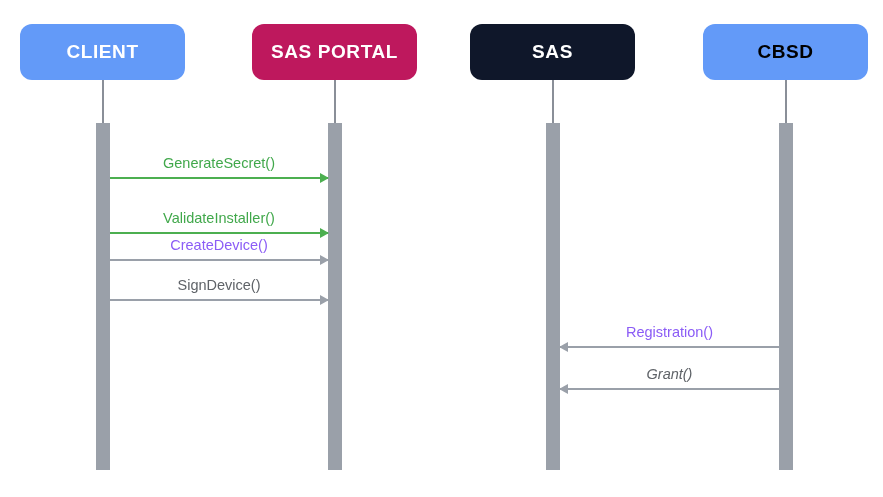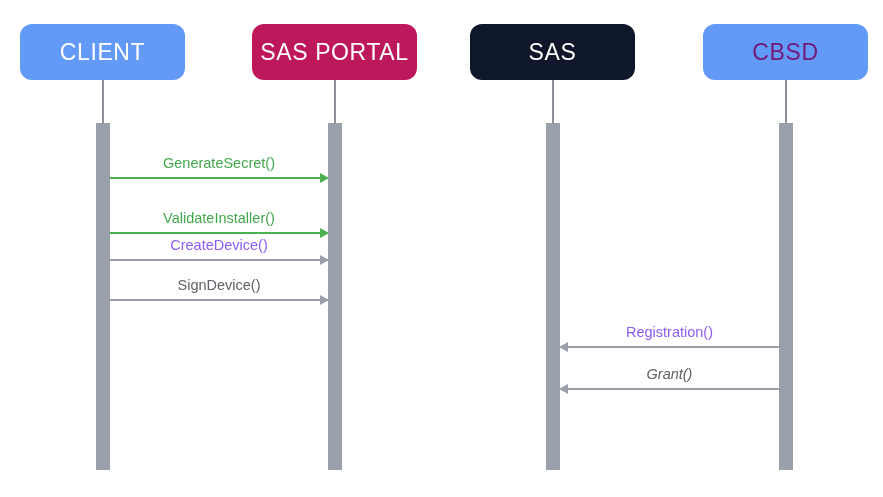--- a/index.html
+++ b/index.html
@@ -22,22 +22,22 @@
     width: 165px;
     height: 56px;
     border-radius: 12px;
     display: flex;
     align-items: center;
     justify-content: center;
     box-sizing: border-box;
   }
   .actor-label {
     color: #ffffff;
-    font-size: 23px;
-    font-weight: normal;
+    font-size: 19px;
+    font-weight: bold;
     letter-spacing: 0.6px;
     white-space: nowrap;
     font-family: "Liberation Sans", sans-serif;
   }
   .lifeline {
     position: absolute;
     width: 1.5px;
     background: #8a8f98;
   }
   .activation-bar {
@@ -136,16 +136,16 @@
       <div class="actor-box" style="left: 20px; top: 24px; background: rgb(99, 154, 248);">
         <span class="actor-label" style="color: rgb(255, 255, 255);">CLIENT</span>
       </div>
       <div class="actor-box" style="left: 252px; top: 24px; background: #be185d;">
         <span class="actor-label" style="color: rgb(255, 255, 255);">SAS PORTAL</span>
       </div>
       <div class="actor-box" style="left: 470px; top: 24px; background: #0f172a;">
         <span class="actor-label" style="color: rgb(255, 255, 255);">SAS</span>
       </div>
       <div class="actor-box" style="left: 703px; top: 24px; background: rgb(99, 154, 248);">
-        <span class="actor-label" style="color: #701a75;">CBSD</span>
+        <span class="actor-label" style="color: #000000;">CBSD</span>
       </div>
     </div>
 </div>
 
 </body></html>

